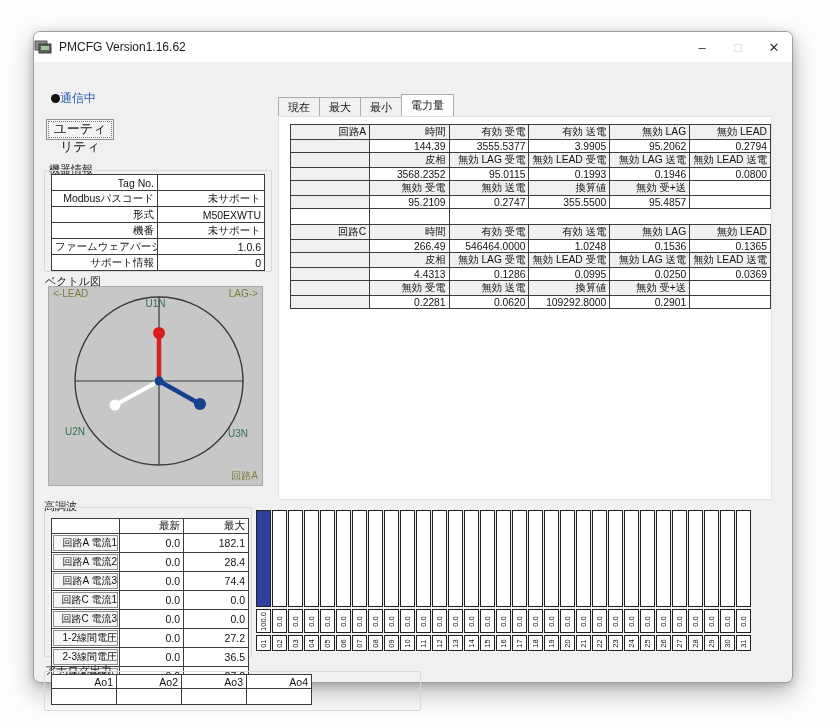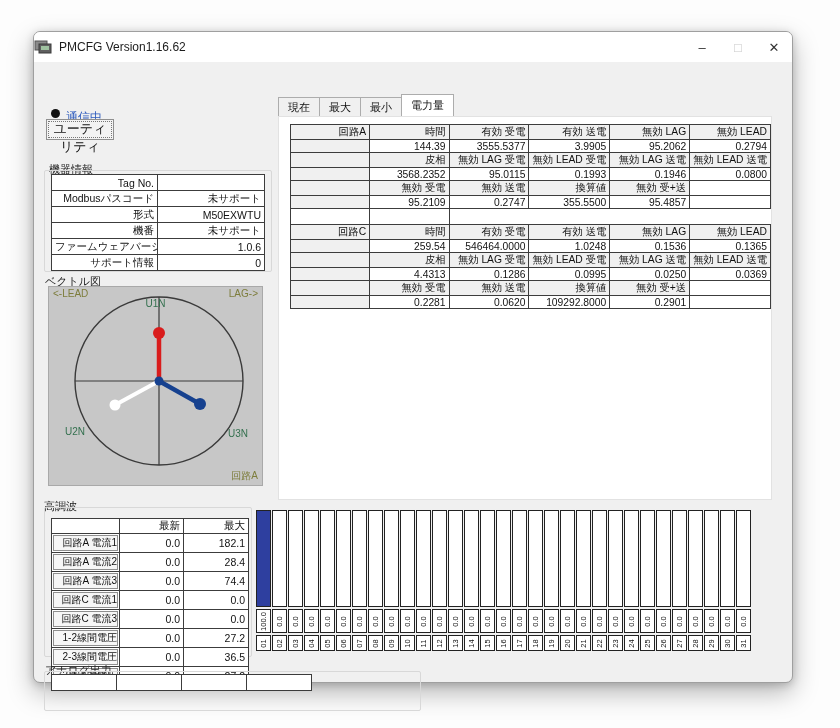--- a/index.html
+++ b/index.html
@@ -11,21 +11,21 @@
   }
   #titlebar { height:30px; background:#ffffff; border-radius:6px 6px 0 0; display:flex; align-items:center; padding-left:0; }
   #app-icon { width:18px; height:14px; }
   #title-text { font-size:12px; color:#1c1c1c; margin-left:7px; }
   #caption-buttons { margin-left:auto; display:flex; height:100%; }
   .capbtn { width:36px; height:100%; display:flex; align-items:center; justify-content:center; font-size:13px; color:#333; }
   .capbtn.max { color:#c9c9c9; }
   #body { position:relative; width:100%; height:622px; font-size:11px; color:#111; }
 
   
-  #status { position:absolute; left:17px; top:47px; display:flex; align-items:flex-start; gap:6px; }
+  #status { position:absolute; left:17px; top:28px; display:flex; align-items:center; }
   #status .dot { width:9px; height:9px; border-radius:50%; background:#111; }
   #status .lbl { color:#2d5bbd; font-size:12px; }
   #utility-btn { position:absolute; left:12px; top:57px; width:68px; height:21px; background:#f3f3f3;
     border:1px solid #8f8f8f; font-size:13px; color:#111; outline:1px dotted #777; outline-offset:-3px; }
 
   
   .grouplabel { position:absolute; font-size:11px; color:#222; }
   .groupbox { position:absolute; border:1px solid #d8d8d8; border-radius:2px; }
 
   
@@ -228,21 +228,21 @@
             <tr>
               <td class="h">回路C</td>
               <td class="h">時間</td>
               <td class="h">有効 受電</td>
               <td class="h">有効 送電</td>
               <td class="h">無効 LAG</td>
               <td class="h">無効 LEAD</td>
             </tr>
             <tr>
               <td class="h"></td>
-              <td>259.54</td>
+              <td>266.49</td>
               <td>546464.0000</td>
               <td>1.0248</td>
               <td>0.1536</td>
               <td>0.1365</td>
             </tr>
             <tr>
               <td class="h"></td>
               <td class="h">皮相</td>
               <td class="h">無効 LAG 受電</td>
               <td class="h">無効 LEAD 受電</td>
@@ -686,20 +686,26 @@
           <div class="icell">
             <span class="vtext">31</span>
           </div>
         </div>
       </div>
 
     <span class="grouplabel" style="left:11px; top:601px;">アナログ出力</span>
     <div class="groupbox" style="left:10px; top:609px; width:377px; height:40px;"></div>
     <table class="dt" id="analog-table">
         <tbody>
+          <tr>
+            <td>Ao1</td>
+            <td>Ao2</td>
+            <td>Ao3</td>
+            <td>Ao4</td>
+          </tr>
           <tr class="vals">
             <td></td>
             <td></td>
             <td></td>
             <td></td>
           </tr>
         </tbody>
       </table>
   </div>
 </div>

